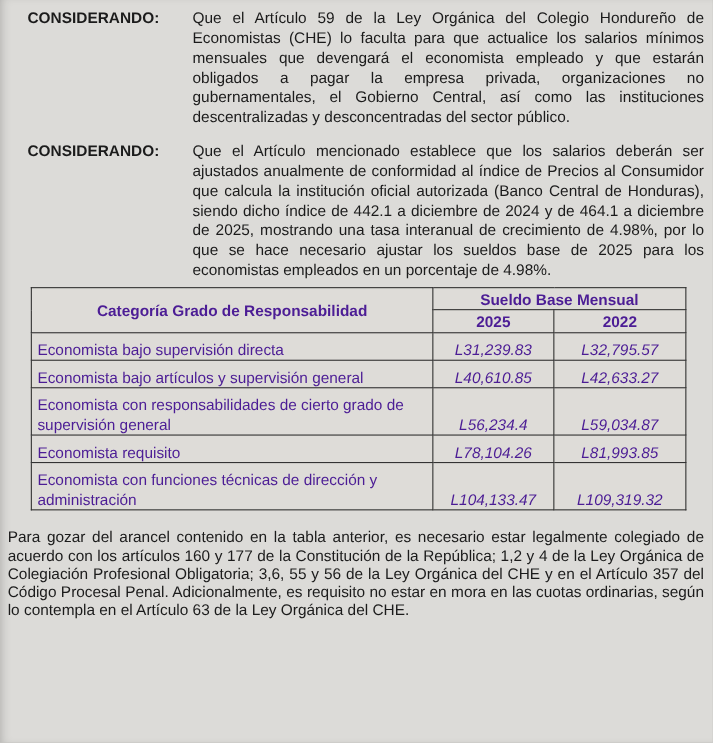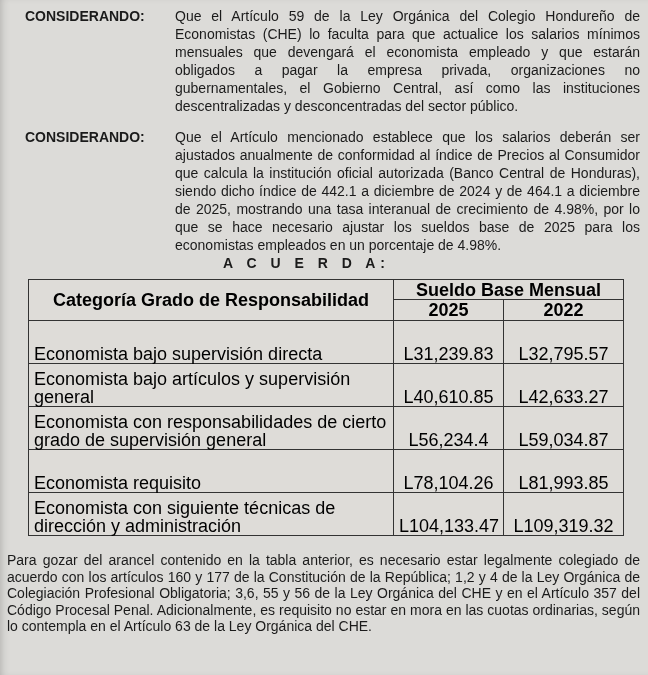--- a/index.html
+++ b/index.html
@@ -33,57 +33,56 @@
     text-align: center;
     padding-right: 34px;
   }
   .paragraph { text-align: justify; margin-top: 13px; }
   .closing { line-height: 16.5px; margin-top: 16px; }
   table.salary {
     margin: 7px 0 0 21px;
     width: 595px;
     border-collapse: collapse;
     table-layout: fixed;
-    font-size: 18px;
-    color: #000000;
+    font-size: 14px;
+    color: #4c1d95;
   }
   table.salary td {
     border: 1.5px solid #333333;
     padding: 0 5px;
     background: #dedcd8;
   }
   td.hdr {
     background: #d2d0cc;
     font-weight: bold;
     text-align: center;
     vertical-align: middle;
   }
   td.cat { text-align: left; vertical-align: bottom; padding-bottom: 2px; }
-  td.val { text-align: center; vertical-align: bottom; padding-bottom: 3px; }
+  td.val { text-align: center; vertical-align: bottom; padding-bottom: 3px; font-style: italic; }
   tr.h1 { height: 20px; }
   tr.h2 { height: 21px; }
-  tr.r-single { height: 43px; }
+  tr.r-single { height: 25px; }
   tr.r-double { height: 43px; }
 </style>
 </head>
 <body>
 
 <div class="page">
 
   <div class="c-row">
     <div class="c-label">CONSIDERANDO:</div>
     <div class="c-body">Que el Artículo 59 de la Ley Orgánica del Colegio Hondureño de Economistas (CHE) lo faculta para que actualice los salarios mínimos mensuales que devengará el economista empleado y que estarán obligados a pagar la empresa privada, organizaciones no gubernamentales, el Gobierno Central, así como las instituciones descentralizadas y desconcentradas del sector público.</div>
   </div>
 
   <div class="c-row mt13">
     <div class="c-label">CONSIDERANDO:</div>
     <div class="c-body">Que el Artículo mencionado establece que los salarios deberán ser ajustados anualmente de conformidad al índice de Precios al Consumidor que calcula la institución oficial autorizada (Banco Central de Honduras), siendo dicho índice de 442.1 a diciembre de 2024 y de 464.1 a diciembre de 2025, mostrando una tasa interanual de crecimiento de 4.98%, por lo que se hace necesario ajustar los sueldos base de 2025 para los economistas empleados en un porcentaje de 4.98%.</div>
   </div>
 
-  <div class="acuerda">A C U E R D A:</div>
 
 
   <table class="salary">
     <colgroup>
       <col style="width:365px">
       <col style="width:110px">
       <col style="width:120px">
     </colgroup>
     <tbody>
       <tr class="h1">
@@ -108,21 +107,21 @@
         <td class="cat">Economista con responsabilidades de cierto grado de supervisión general</td>
         <td class="val">L56,234.4</td>
         <td class="val">L59,034.87</td>
       </tr>
       <tr class="r-single">
         <td class="cat">Economista requisito</td>
         <td class="val">L78,104.26</td>
         <td class="val">L81,993.85</td>
       </tr>
       <tr class="r-double">
-        <td class="cat">Economista con siguiente técnicas de dirección y administración</td>
+        <td class="cat">Economista con funciones técnicas de dirección y administración</td>
         <td class="val">L104,133.47</td>
         <td class="val">L109,319.32</td>
       </tr>
     </tbody>
   </table>
 
   <div class="paragraph closing">Para gozar del arancel contenido en la tabla anterior, es necesario estar legalmente colegiado de acuerdo con los artículos 160 y 177 de la Constitución de la República; 1,2 y 4 de la Ley Orgánica de Colegiación Profesional Obligatoria; 3,6, 55 y 56 de la Ley Orgánica del CHE y en el Artículo 357 del Código Procesal Penal. Adicionalmente, es requisito no estar en mora en las cuotas ordinarias, según lo contempla en el Artículo 63 de la Ley Orgánica del CHE.</div>
 
 </div>
 

